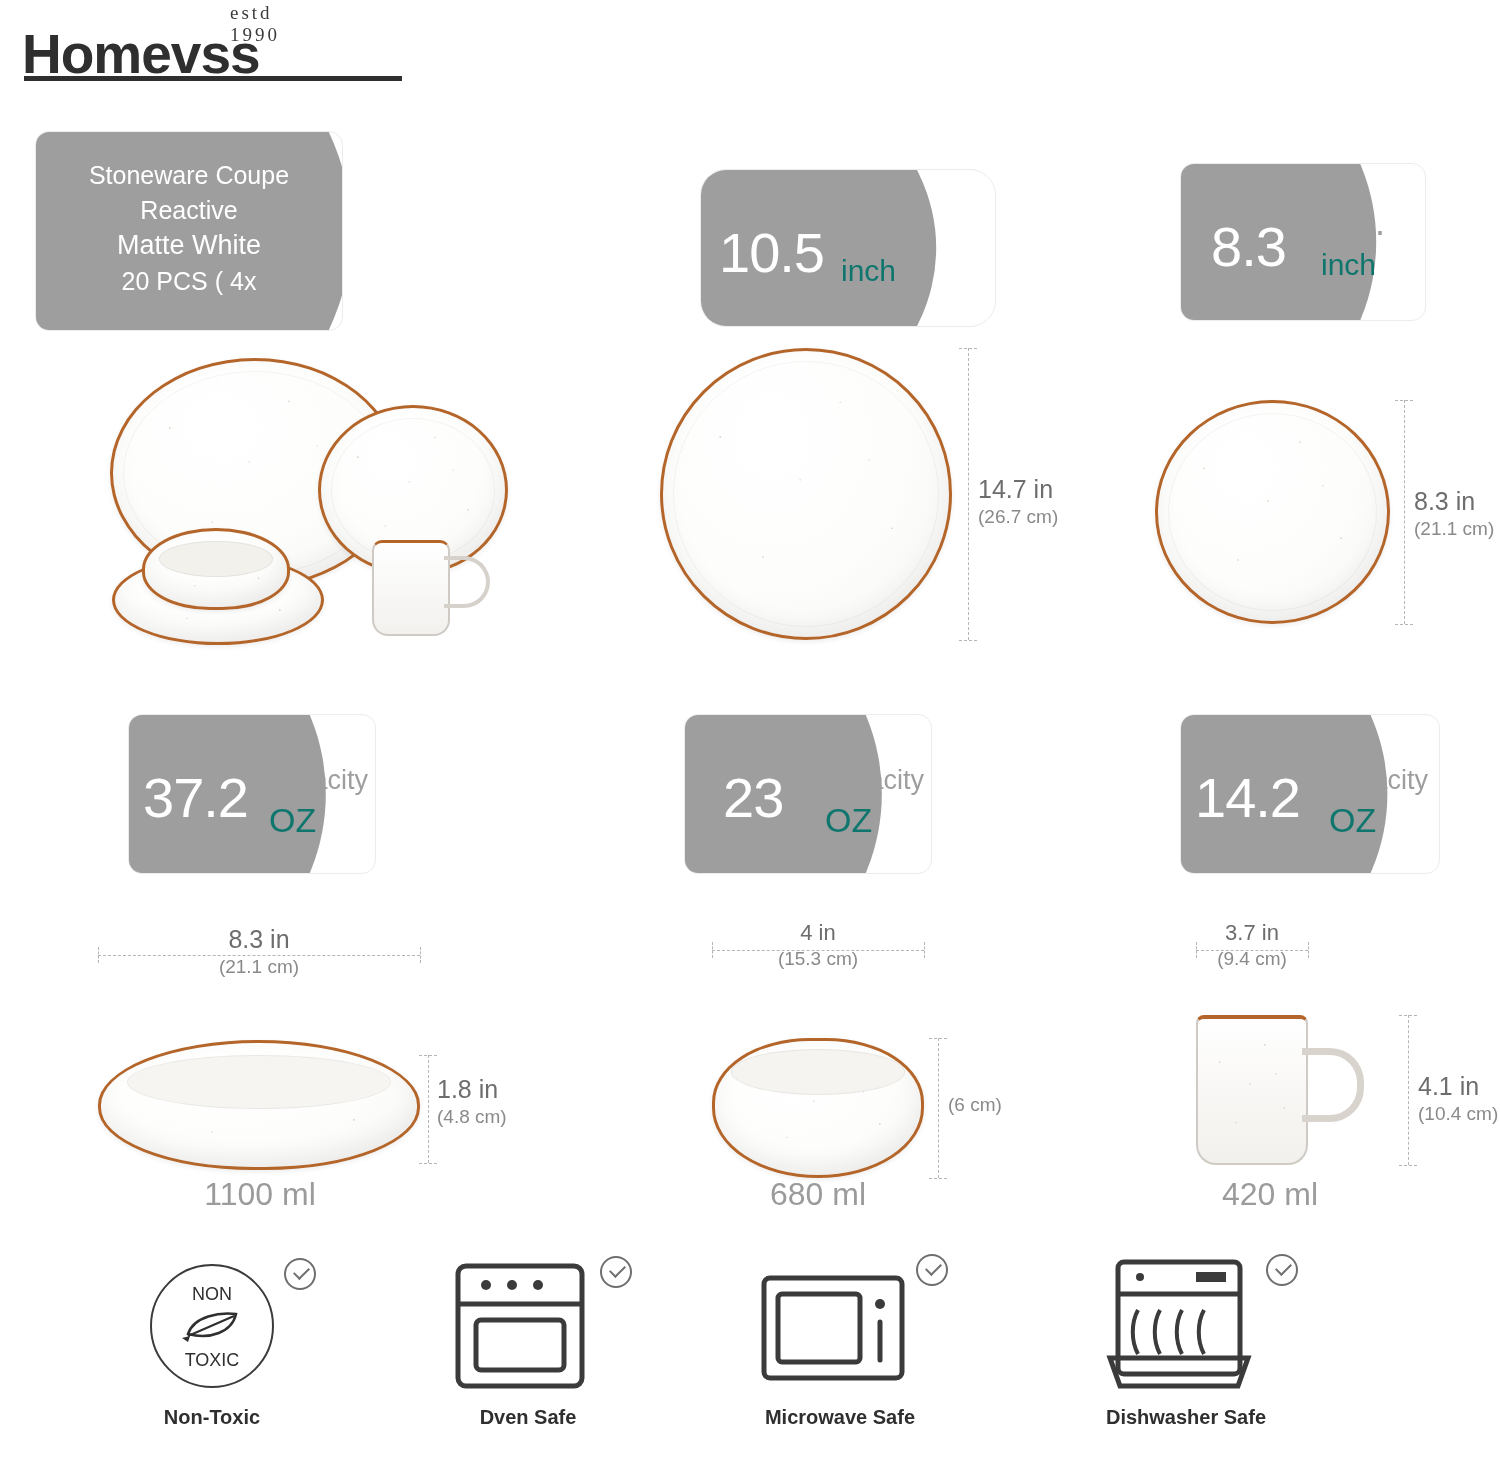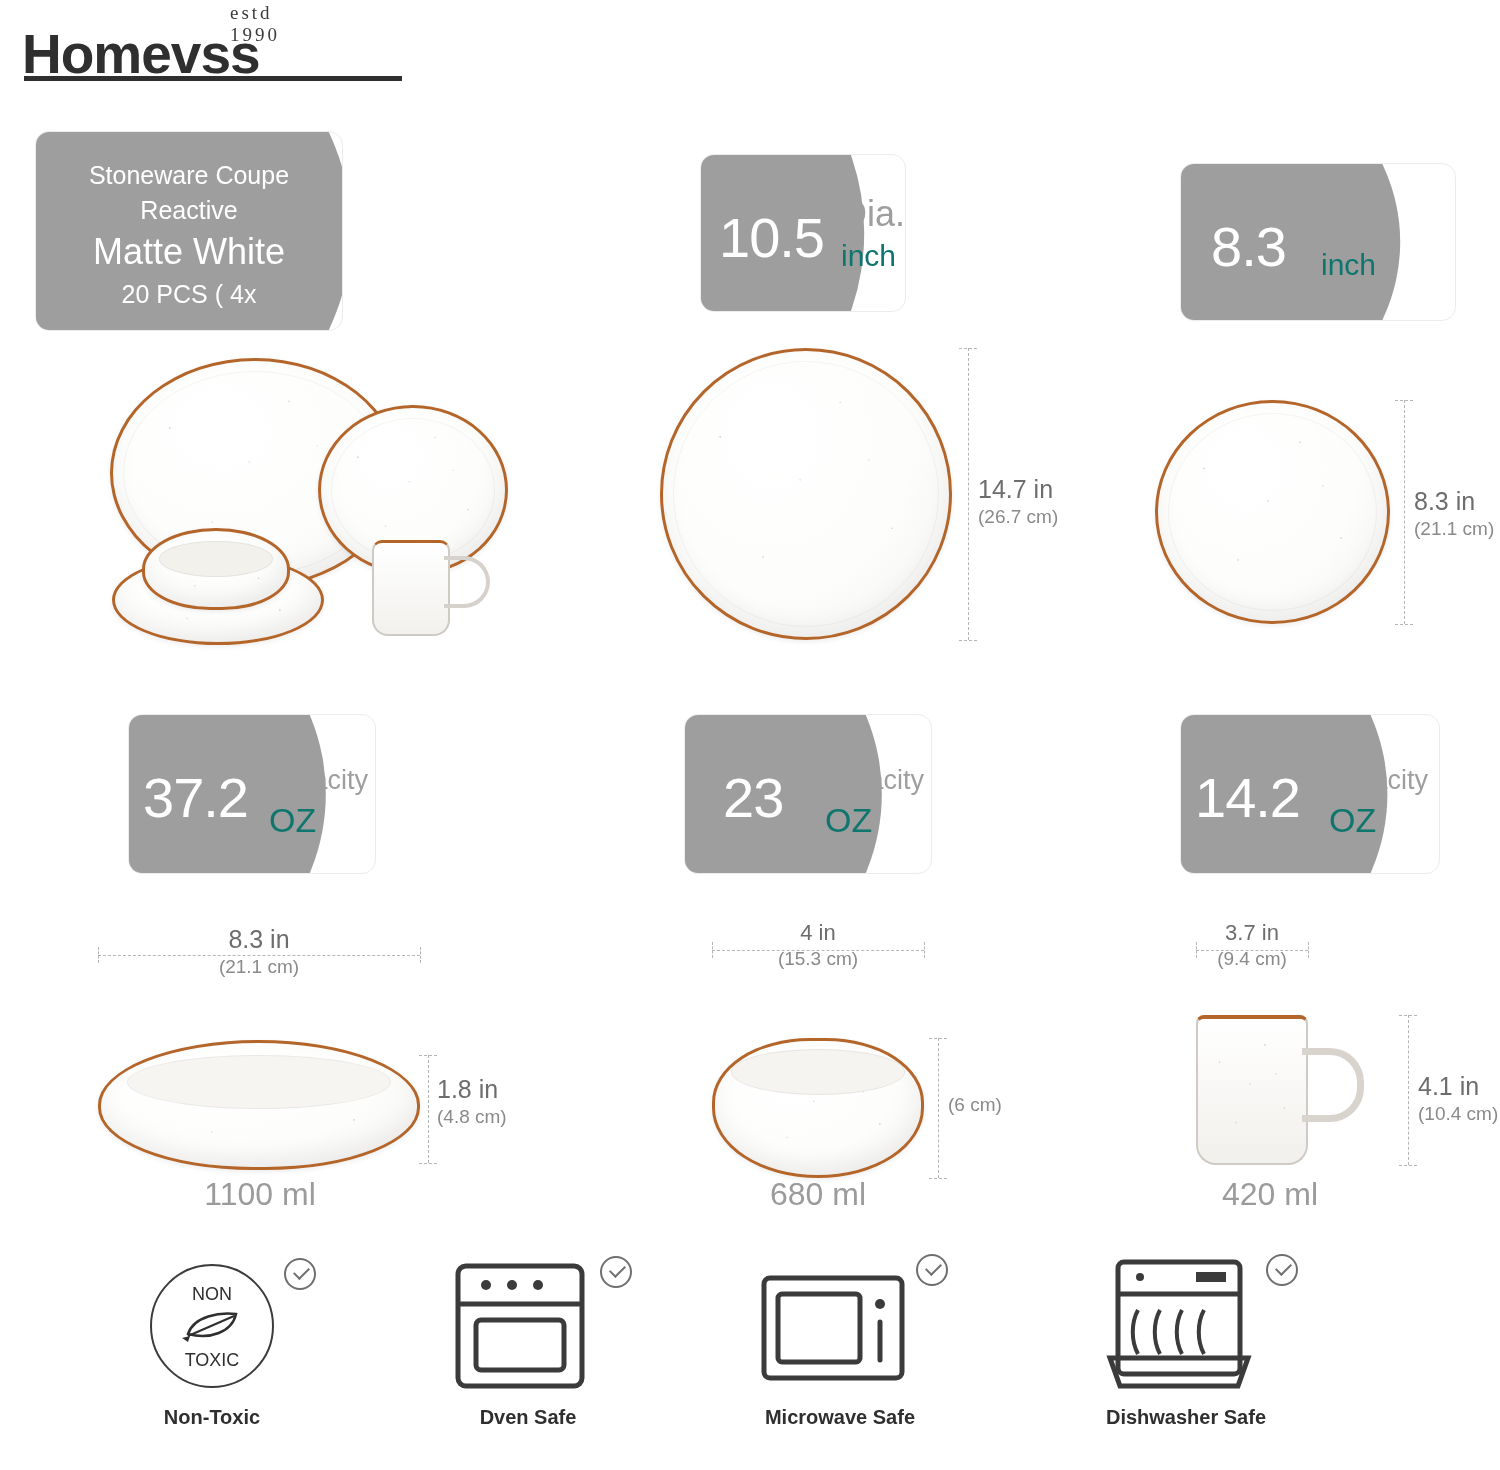--- a/index.html
+++ b/index.html
@@ -49,41 +49,41 @@
   #badge-product {
     left: 35px; top: 131px; width: 308px; height: 200px;
   }
   #badge-product .swoosh { clip-path: ellipse(95% 130% at 8% 50%); background: #9e9e9e; }
   #badge-product .lines {
     position: absolute; z-index: 2; left: 0; right: 0; top: 26px;
     text-align: center; color: #ffffff; line-height: 1.38;
   }
   #badge-product .l1 { font-size: 25px; }
   #badge-product .l2 { font-size: 25px; }
-  #badge-product .l3 { font-size: 36px; }
+  #badge-product .l3 { font-size: 27px; }
   #badge-product .l4 { font-size: 25px; }
 
   
   .badge-num .num {
     position: absolute; z-index: 2; color: #ffffff;
     font-size: 56px; letter-spacing: -1px;
   }
   .badge-num .lab1 {
     position: absolute; z-index: 2; color: #9e9e9e; font-size: 36px;
   }
   .badge-num .lab2 {
     position: absolute; z-index: 2; color: #0f766e; font-size: 30px;
   }
 
-  #badge-dia-105 { left: 700px; top: 154px; width: 206px; height: 158px; }
+  #badge-dia-105 { left: 700px; top: 169px; width: 296px; height: 158px; border-radius: 26px; }
   #badge-dia-105 .num  { left: 18px;  top: 50px; }
   #badge-dia-105 .lab1 { left: 140px; top: 38px; }
   #badge-dia-105 .lab2 { left: 140px; top: 84px; }
 
-  #badge-dia-83 { left: 1180px; top: 163px; width: 276px; height: 158px; }
+  #badge-dia-83 { left: 1180px; top: 163px; width: 246px; height: 158px; }
   #badge-dia-83 .num  { left: 30px;  top: 50px; }
   #badge-dia-83 .lab1 { left: 140px; top: 38px; }
   #badge-dia-83 .lab2 { left: 140px; top: 84px; }
 
   #badge-cap-372 { left: 128px; top: 714px; width: 248px; height: 160px; }
   #badge-cap-372 .num  { left: 14px;  top: 50px; }
   #badge-cap-372 .lab1 { left: 140px; top: 50px; font-size: 27px; }
   #badge-cap-372 .lab2 { left: 140px; top: 86px; font-size: 34px; }
 
   #badge-cap-23 { left: 684px; top: 714px; width: 248px; height: 160px; }

